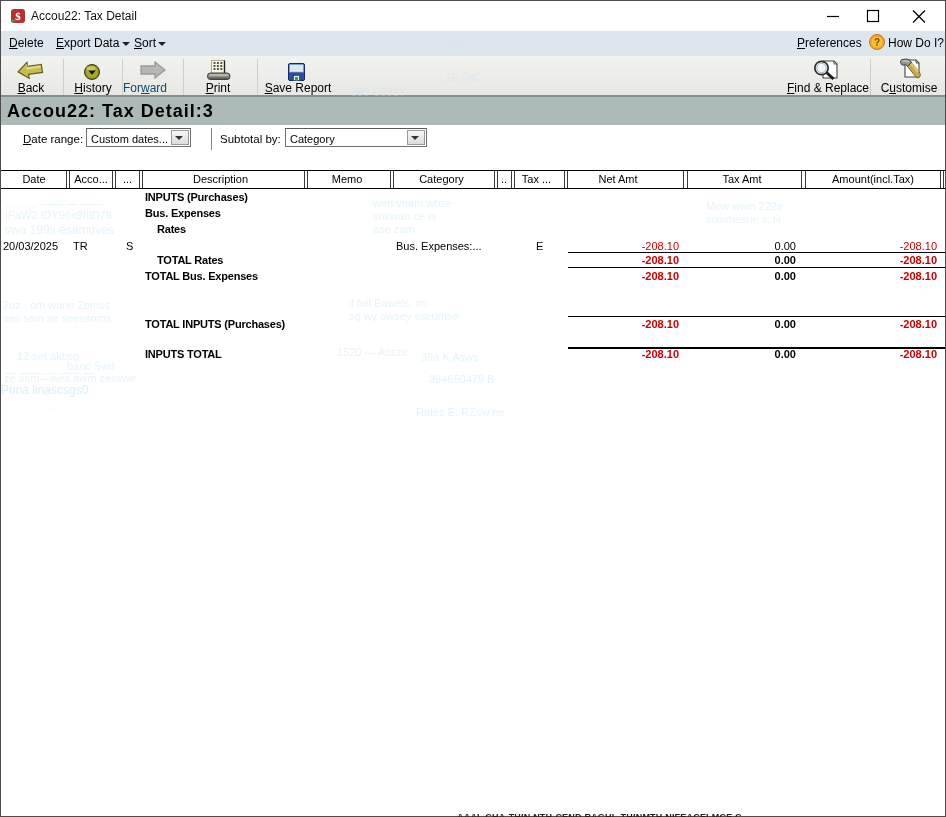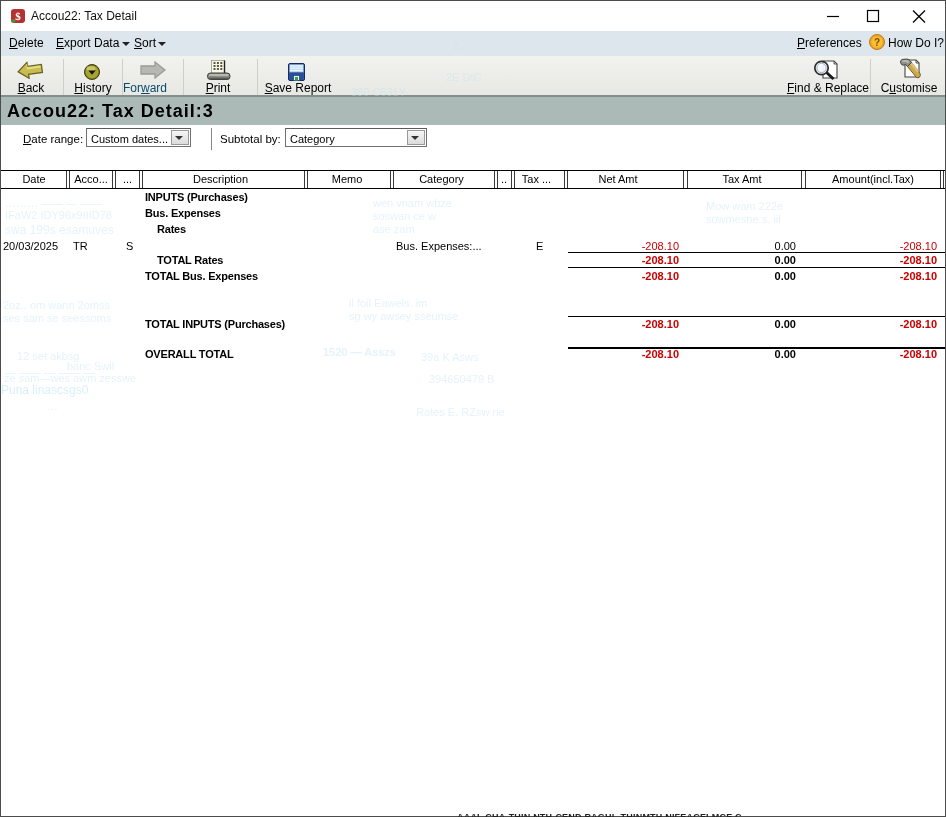--- a/index.html
+++ b/index.html
@@ -221,21 +221,21 @@
 
   <div class="hline" style="left:567px;top:315px;width:377px;"></div>
 
   <div class="r b" style="left:144px;top:317px;font-size:11px;letter-spacing:-.2px">TOTAL INPUTS (Purchases)</div>
   <div class="r red num b" style="left:558px;top:317px">-208.10</div>
   <div class="r num b" style="left:675px;top:317px">0.00</div>
   <div class="r red num b" style="left:816px;top:317px">-208.10</div>
 
   <div class="hline" style="left:567px;top:346px;width:377px;height:2px;"></div>
 
-  <div class="r b" style="left:144px;top:347px;font-size:11px;letter-spacing:-.2px">OVERALL TOTAL</div>
+  <div class="r b" style="left:144px;top:347px;font-size:11px;letter-spacing:-.2px">INPUTS TOTAL</div>
   <div class="r red num b" style="left:558px;top:347px">-208.10</div>
   <div class="r num b" style="left:675px;top:347px">0.00</div>
   <div class="r red num b" style="left:816px;top:347px">-208.10</div>
 
   <div class="ghost" style="left:4px;top:196px;">……… —— — ——</div>
   <div class="ghost" style="left:4px;top:208px;font-size:11px;">IFaW2 IDY96x9IIID78</div>
   <div class="ghost" style="left:4px;top:222px;font-size:12px;">swa 199s esamuves</div>
   <div class="ghost" style="left:372px;top:196px;">wen vnam wbze</div>
   <div class="ghost" style="left:372px;top:209px;">soswan ce w</div>
   <div class="ghost" style="left:372px;top:222px;">ase zam</div>
@@ -243,21 +243,21 @@
   <div class="ghost" style="left:705px;top:212px;">sowmesne s. iil</div>
   <div class="ghost" style="left:348px;top:296px;">il foil Eawels. im</div>
   <div class="ghost" style="left:348px;top:309px;">sg wy awsey sseumse</div>
   <div class="ghost" style="left:2px;top:298px;">2oz.. om wann 2omss</div>
   <div class="ghost" style="left:2px;top:311px;">ses sam se seessoms</div>
   <div class="ghost" style="left:16px;top:349px;">12 set akbsg</div>
   <div class="ghost" style="left:66px;top:359px;">banc Swil</div>
   <div class="ghost" style="left:4px;top:365px;">— —— — —— —</div>
   <div class="ghost" style="left:3px;top:371px;">ze sam—wes awm zesswe</div>
   <div class="ghost" style="left:0px;top:382px;font-size:12px;color:#a5daf0;">Puna linascsgs0</div>
-  <div class="ghost" style="left:322px;top:345px;font-weight:bold;">1520 — Asszs</div>
+  <div class="ghost" style="left:336px;top:345px;">1520 — Asszs</div>
   <div class="ghost" style="left:420px;top:350px;">39a K Asws</div>
   <div class="ghost" style="left:428px;top:372px;">394650479 B</div>
   <div class="ghost" style="left:415px;top:405px;">Rates E. RZsw ne</div>
   <div class="ghost" style="left:350px;top:85px;">380 C631Y</div>
   <div class="ghost" style="left:445px;top:70px;">2E DtC</div>
   <div class="ghost" style="left:452px;top:38px;">z…</div>
   <div class="ghost" style="left:46px;top:399px;">…</div>
 
   <div class="abs" style="left:456px;top:811px;width:290px;height:5px;overflow:hidden;font-size:9px;font-weight:bold;color:#222;letter-spacing:.2px;">AAAL CHA-THIN NTH-CEND RAGHL-THINMTH NIFEACELMCE C-ILCC</div>
 

